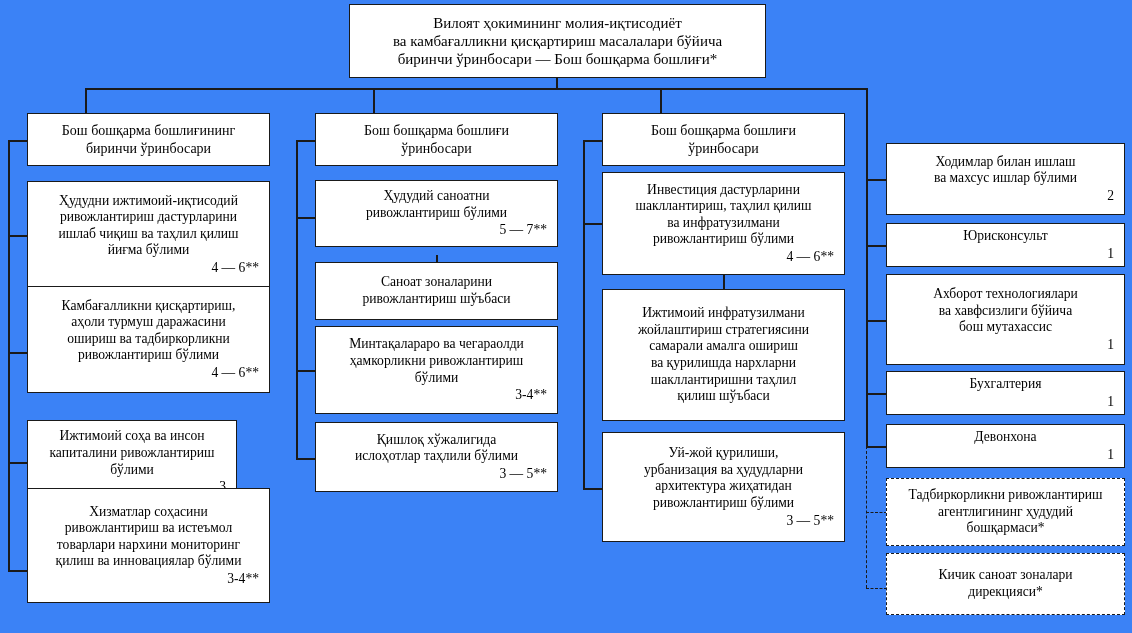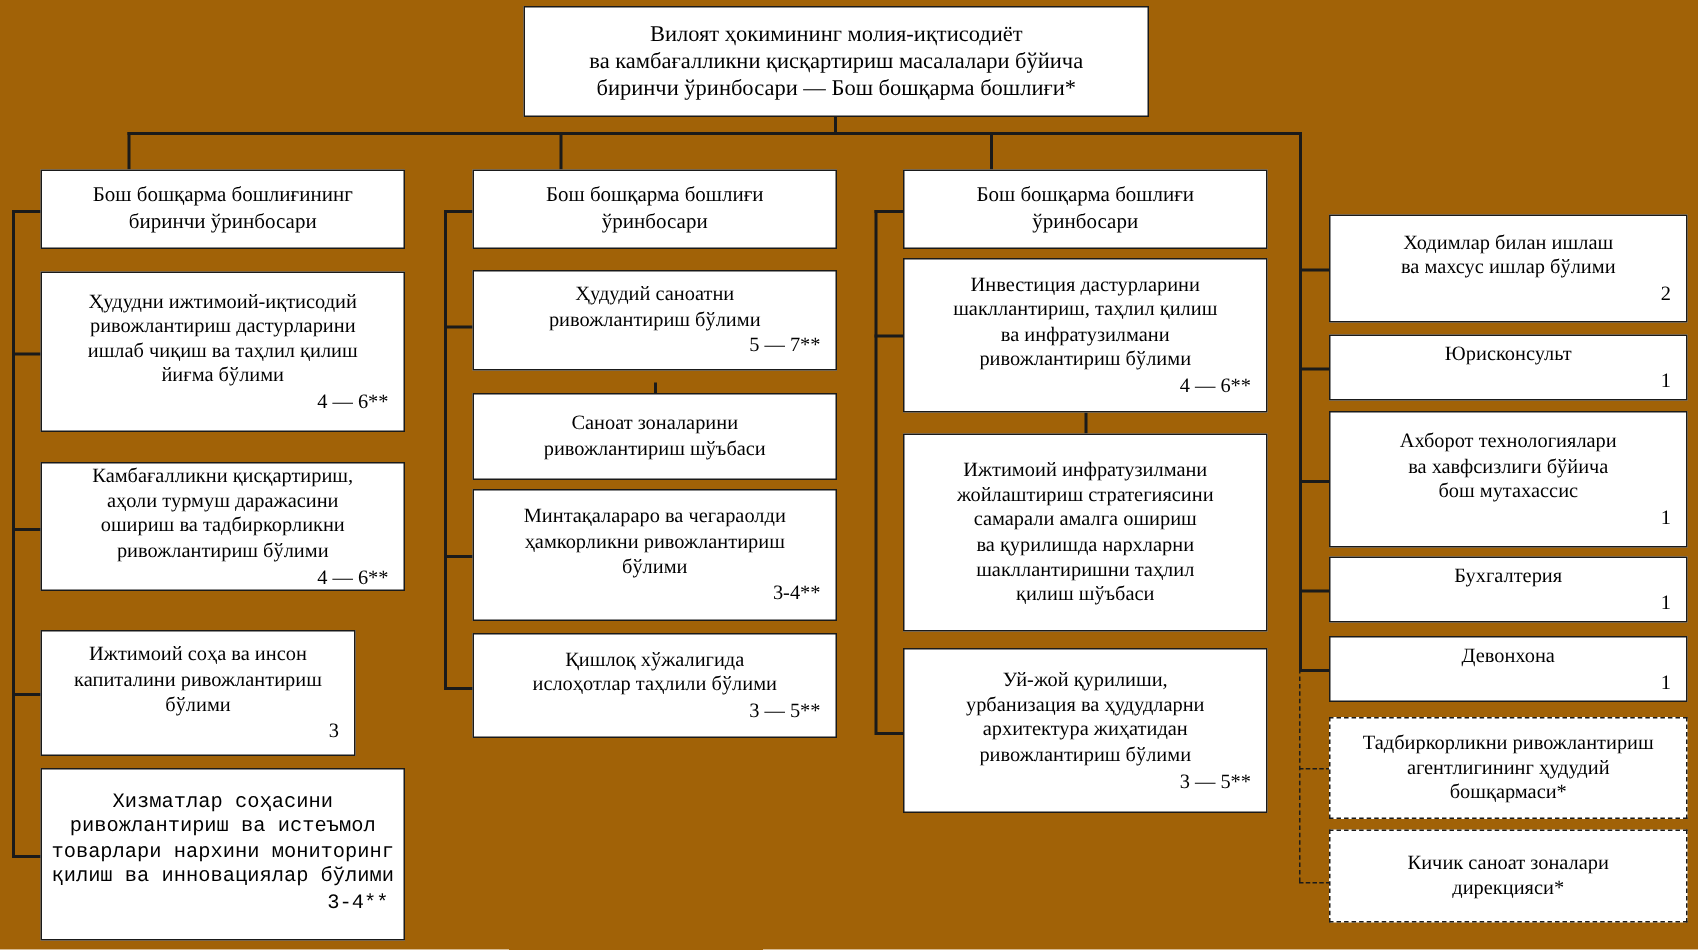--- a/index.html
+++ b/index.html
@@ -4,21 +4,21 @@
 <style>
   html, body {
     margin: 0;
     padding: 0;
     background: #ffffff;
   }
   #canvas {
     position: relative;
     width: 1132px;
     height: 633px;
-    background: #a16207;
+    background: #3b82f6;
     font-family: "Liberation Serif", "DejaVu Serif", serif;
     overflow: hidden;
   }
   .box {
     position: absolute;
     box-sizing: border-box;
     border: 1.6px solid #1a1a1a;
     background: #ffffff;
     display: flex;
     flex-direction: column;
@@ -101,36 +101,36 @@
   </div>
 
   <div class="box f13p5" style="left:27px; top:181px; width:243px; height:107px;">
     <span class="title">Ҳудудни ижтимоий-иқтисодий
 ривожлантириш дастурларини
 ишлаб чиқиш ва таҳлил қилиш
 йиғма бўлими</span>
     <span class="count">4 — 6**</span>
   </div>
 
-  <div class="box f13p5" style="left:27px; top:308px; width:243px; height:86px;">
+  <div class="box f13p5" style="left:27px; top:286px; width:243px; height:107px;">
     <span class="title">Камбағалликни қисқартириш,
 аҳоли турмуш даражасини
 ошириш ва тадбиркорликни
 ривожлантириш бўлими</span>
     <span class="count">4 — 6**</span>
   </div>
 
   <div class="box f13p5" style="left:27px; top:420px; width:210px; height:84px;">
     <span class="title">Ижтимоий соҳа ва инсон
 капиталини ривожлантириш
 бўлими</span>
     <span class="count">3</span>
   </div>
 
-  <div class="box f13p5" style="left:27px; top:512px; width:243px; height:115px;font-family:Liberation Mono, monospace;">
+  <div class="box f13p5" style="left:27px; top:488px; width:243px; height:115px;">
     <span class="title">Хизматлар соҳасини
 ривожлантириш ва истеъмол
 товарлари нархини мониторинг
 қилиш ва инновациялар бўлими</span>
     <span class="count">3-4**</span>
   </div>
 
   <div class="vline" style="left:8px; top:140px; height:430px;"></div>
   <div class="hline" style="left:8px; top:140px; width:20px;"></div>
   <div class="hline" style="left:8px; top:235px; width:20px;"></div>

